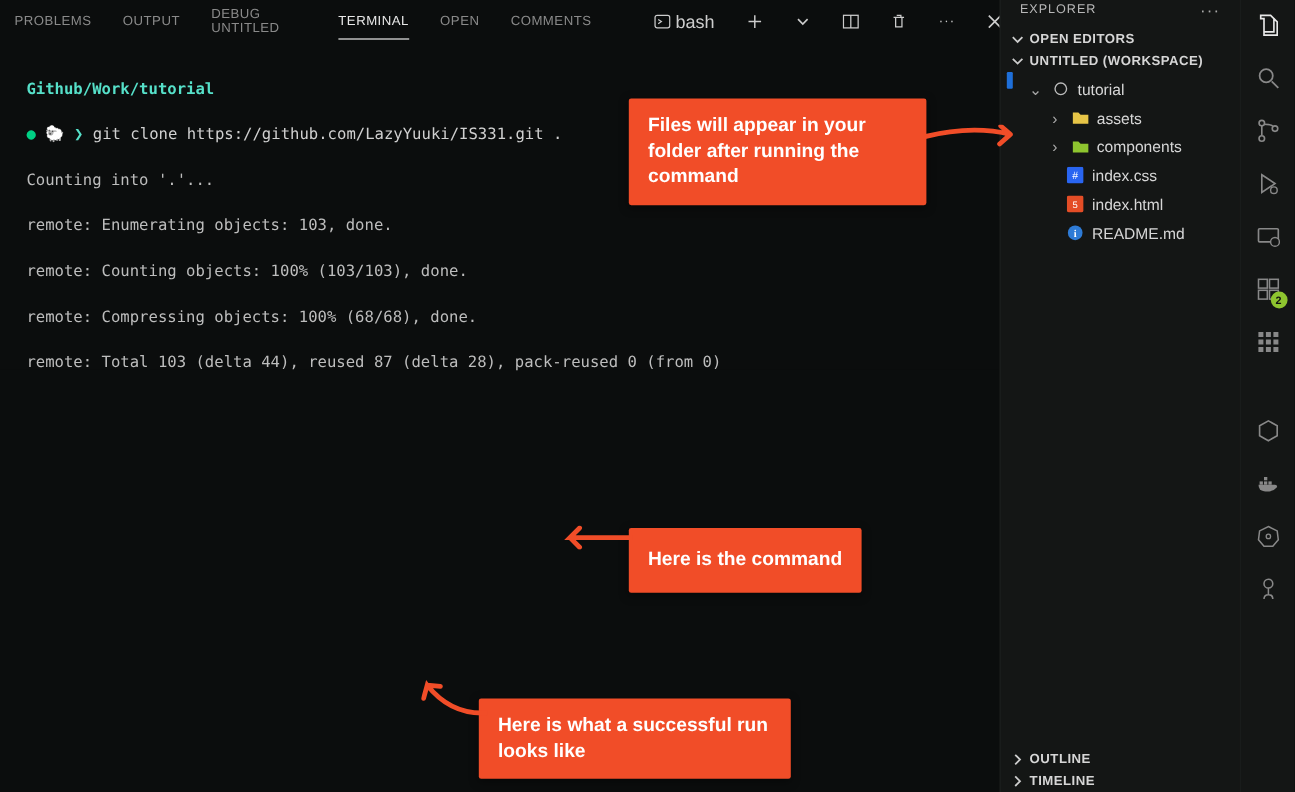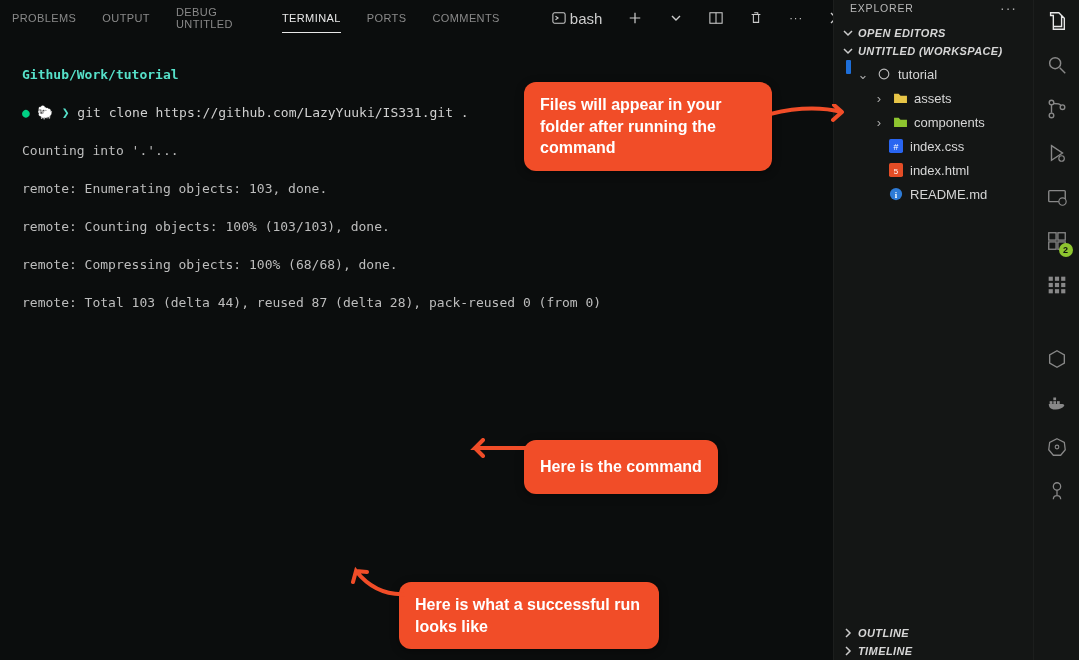--- a/index.html
+++ b/index.html
@@ -96,21 +96,20 @@
   .sb-dots { font-size:14px; letter-spacing:1px; color:#aaa; }
   .sb-section {
     padding: 3px 10px 3px 8px;
     display: flex; align-items: center;
     gap: 4px;
     font-size: 11px;
     letter-spacing: 0.4px;
     font-weight: 600;
     color: #d6d6d6;
     cursor: pointer;
-    font-style: italic;
   }
   .chev { width:12px; height:12px; display:inline-flex; align-items:center; justify-content:center; }
   .tree { padding: 2px 6px 6px 6px; flex:1; }
   .tree-row {
     display: flex; align-items: center;
     height: 24px;
     gap: 6px;
     padding-left: 0;
     cursor: pointer;
     font-size: 13px;
@@ -139,21 +138,21 @@
     display:flex; align-items:center; justify-content:center;
   }
   
   .callout {
     position: absolute;
     background: #f14d28;
     color: #fff;
     font-size: 16px;
     font-weight: 600;
     padding: 12px 16px;
-    border-radius: 12px;
+    border-radius: 2px;
     line-height: 1.35;
     box-shadow: 0 2px 8px rgba(0,0,0,0.4);
   }
   .callout-arrow {
     position:absolute;
   }
   .callout-arrow svg { display:block; }
 </style>
 </head>
 <body>
@@ -165,21 +164,21 @@
         <path d="M72 10 L90 18 V82 L72 90 L35 58 L18 72 L10 66 V34 L18 28 L35 42 Z M72 35 L52 50 L72 65 Z" fill="#2a2e2d"></path>
       </svg>
     </div>
     <div class="divider-line"></div>
     <div class="panel">
       <div class="panel-tabs">
         <span class="tab">PROBLEMS</span>
         <span class="tab">OUTPUT</span>
         <span class="tab">DEBUG UNTITLED</span>
         <span class="tab active">TERMINAL</span>
-        <span class="tab">PORTS</span>
+        <span class="tab">OPEN</span>
         <span class="tab">COMMENTS</span>
         <span class="spacer"></span>
         <span class="tool">
           <svg width="14" height="14" viewBox="0 0 16 16">
               <rect x="1" y="2" width="14" height="12" rx="2" fill="none" stroke="#ccc" stroke-width="1.2"></rect>
               <path d="M4 6 L7 8 L4 10" stroke="#ccc" fill="none" stroke-width="1.2"></path>
             </svg>
           <span>bash</span>
         </span>
         <span class="icon-btn">

